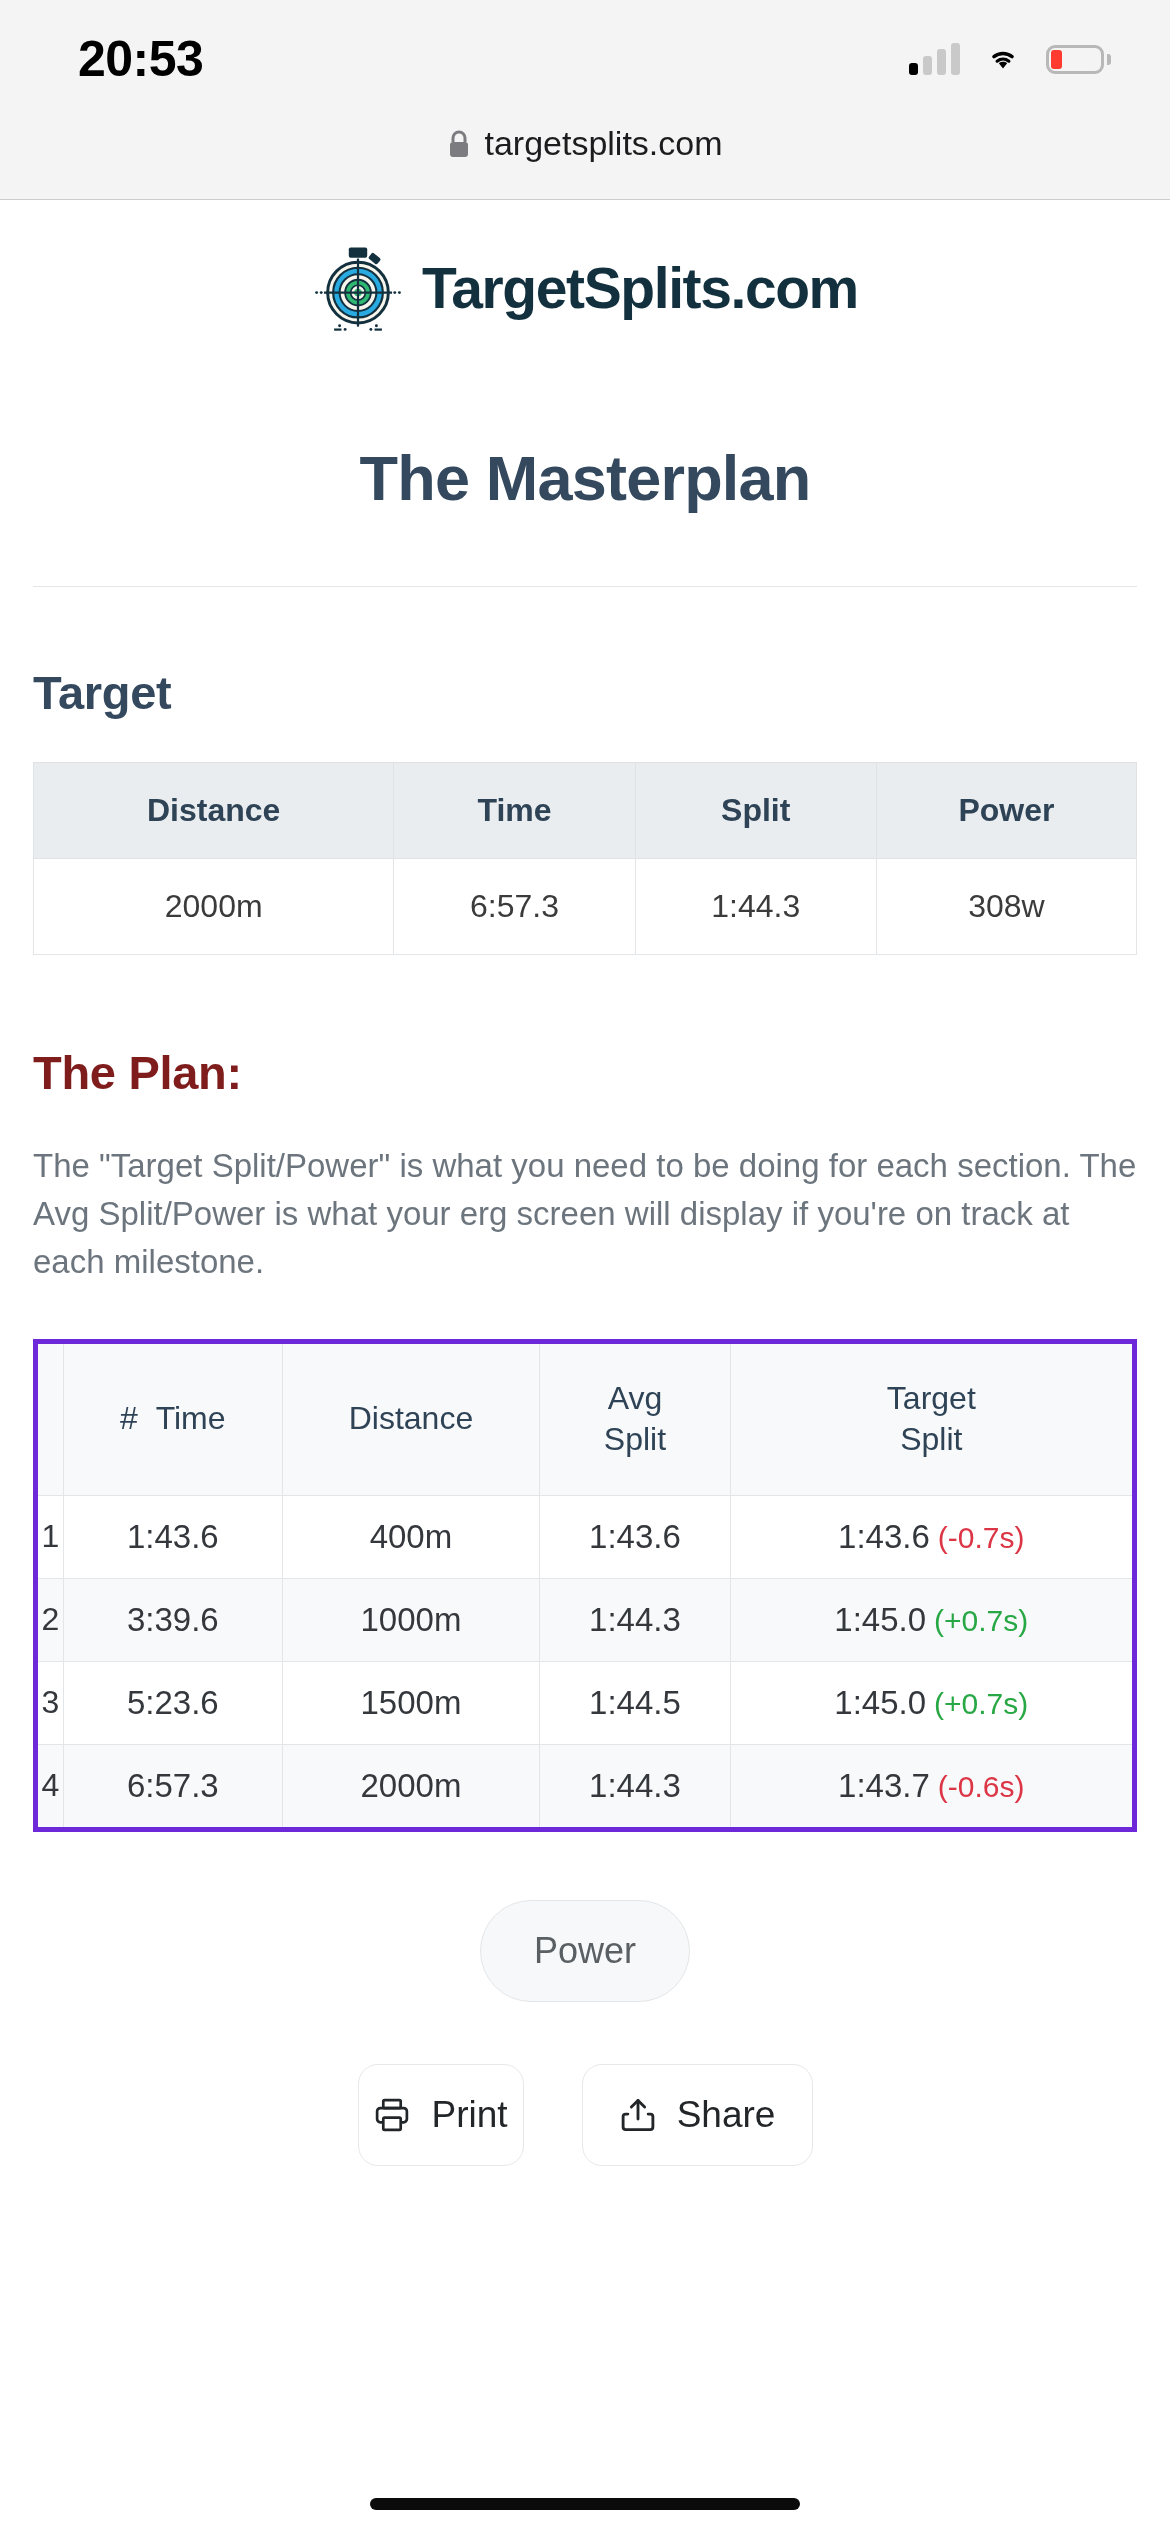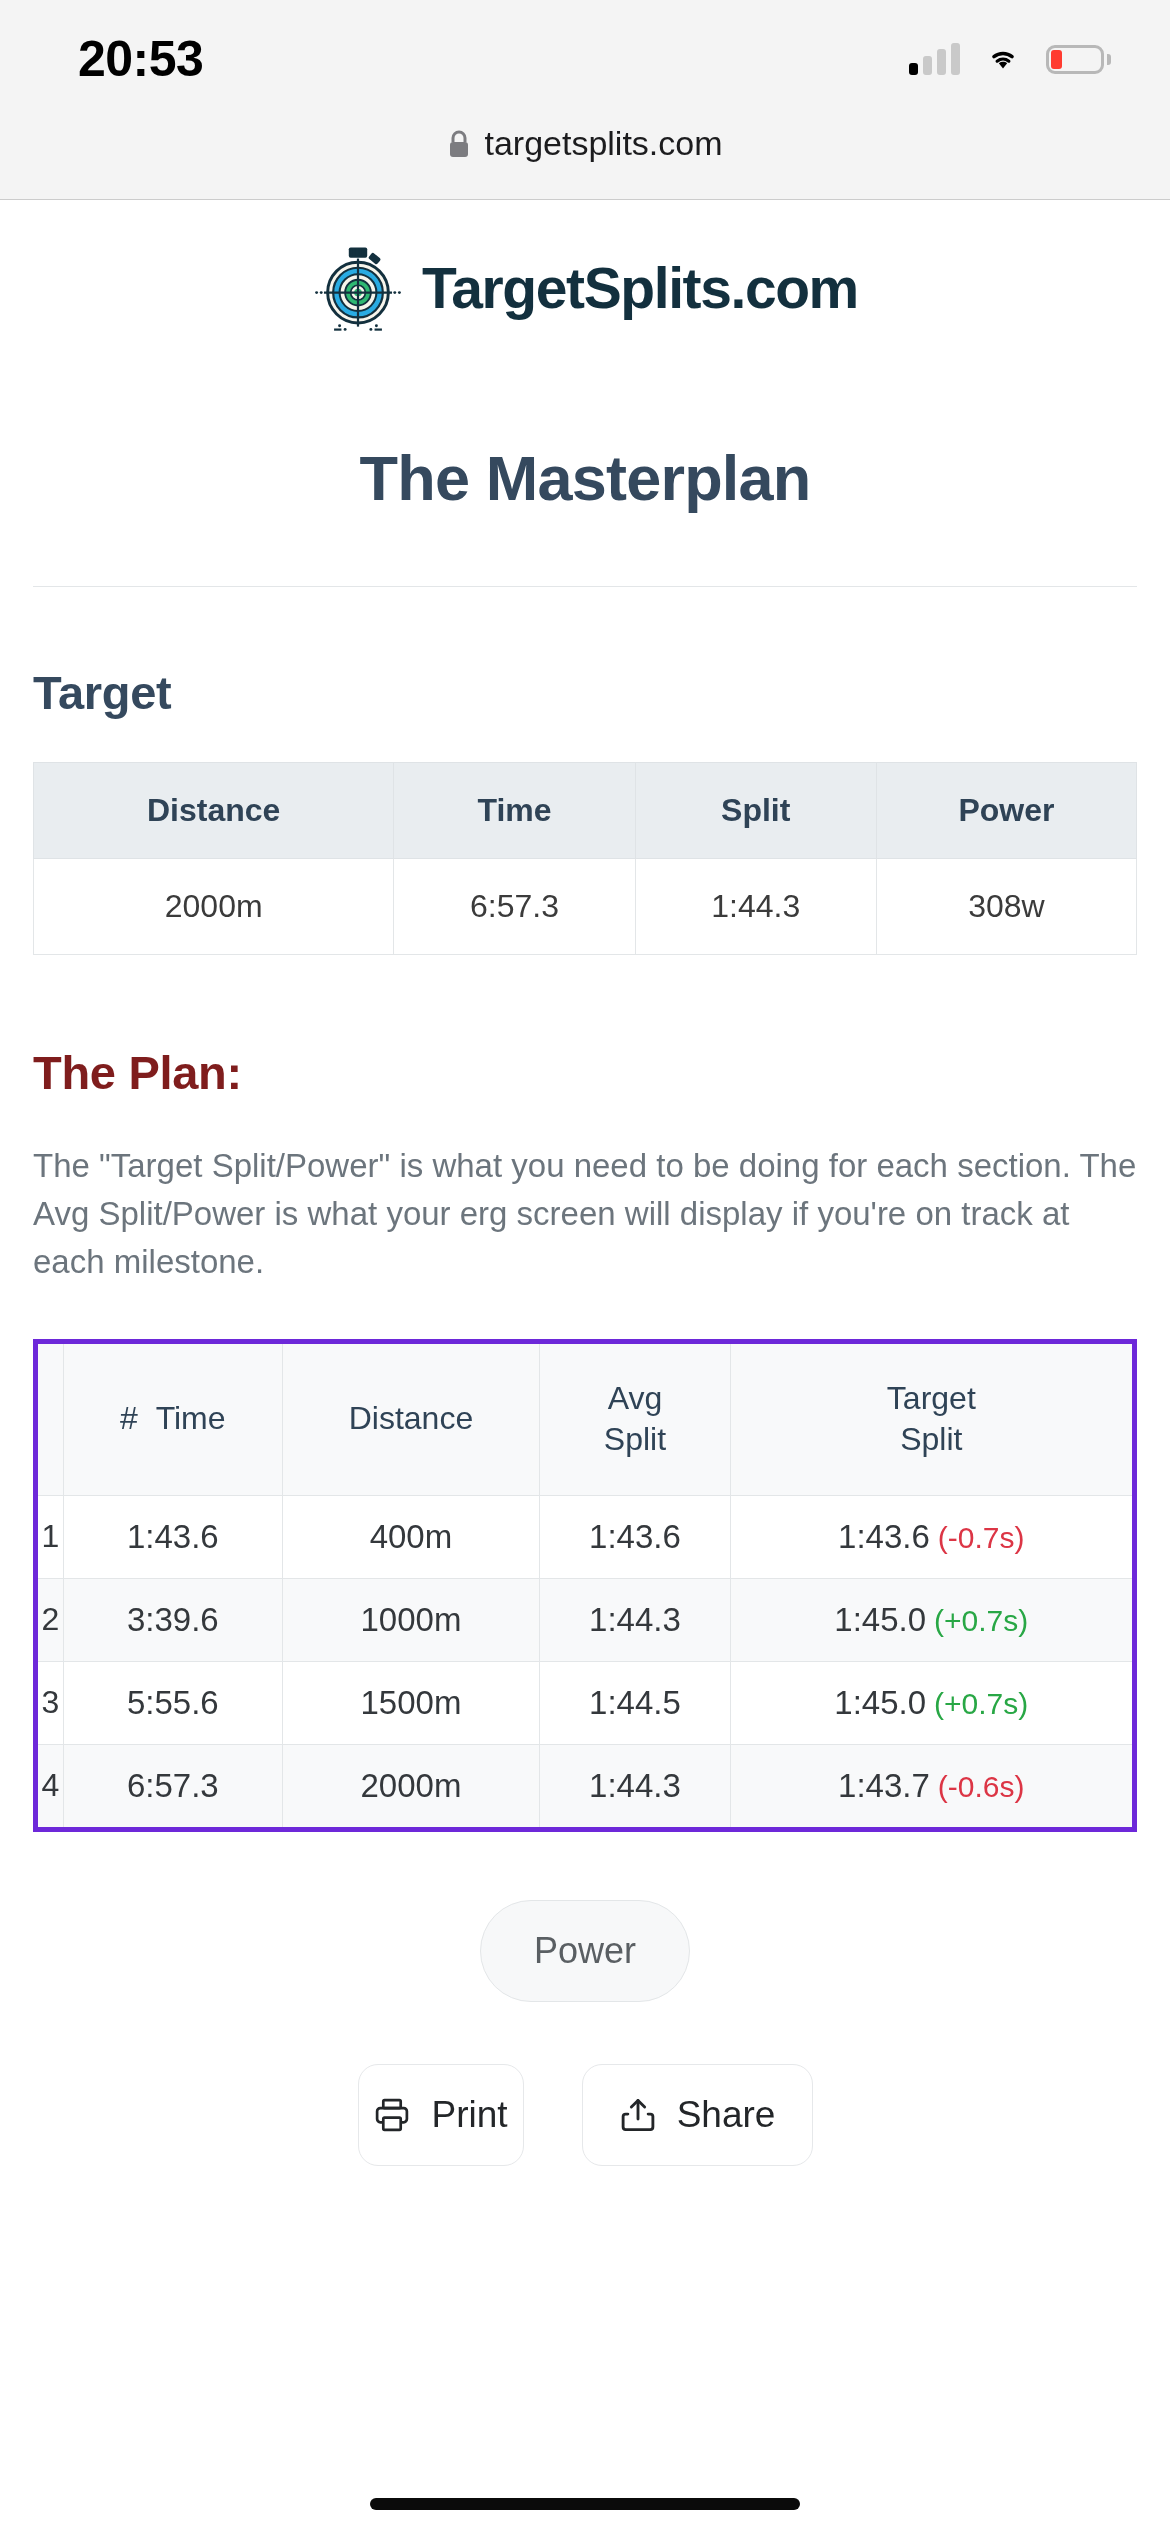--- a/index.html
+++ b/index.html
@@ -328,21 +328,21 @@
         </tr>
         <tr>
           <td class="cell-num">2</td>
           <td>3:39.6</td>
           <td>1000m</td>
           <td>1:44.3</td>
           <td><span>1:45.0</span><span class="delta delta-pos">(+0.7s)</span></td>
         </tr>
         <tr>
           <td class="cell-num">3</td>
-          <td>5:55.6</td>
+          <td>5:23.6</td>
           <td>1500m</td>
           <td>1:44.5</td>
           <td><span>1:45.0</span><span class="delta delta-pos">(+0.7s)</span></td>
         </tr>
         <tr>
           <td class="cell-num">4</td>
           <td>6:57.3</td>
           <td>2000m</td>
           <td>1:44.3</td>
           <td><span>1:43.7</span><span class="delta delta-neg">(-0.6s)</span></td>

